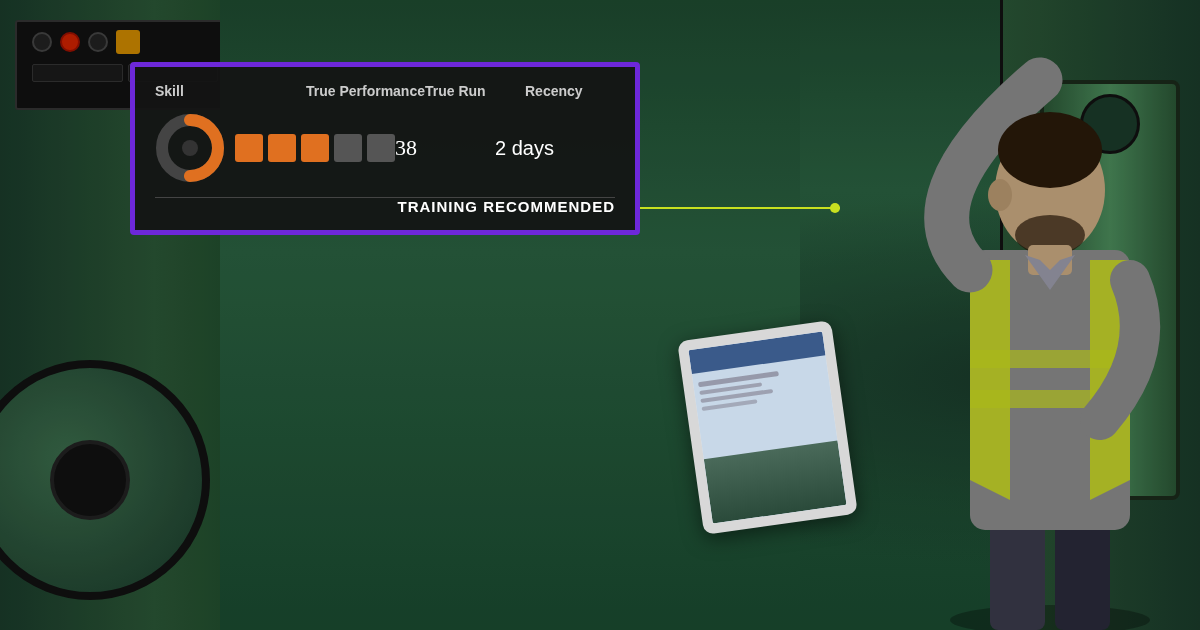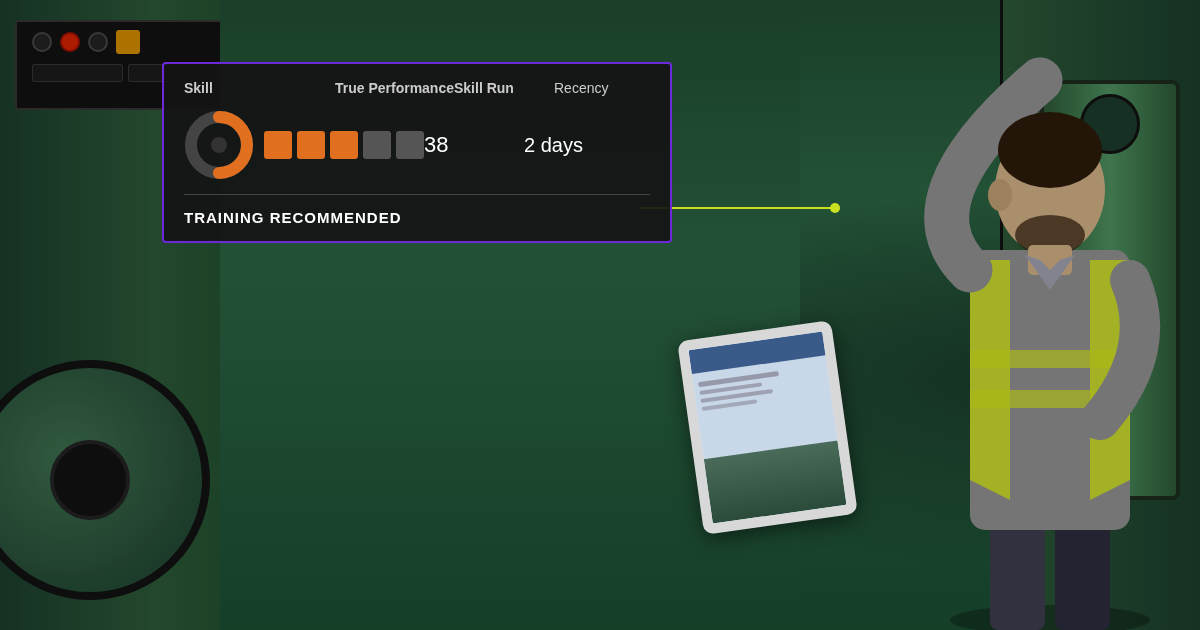--- a/index.html
+++ b/index.html
@@ -29,25 +29,24 @@
       background: linear-gradient(135deg, #1a4a30 0%, #2a6b4a 30%, #1e5538 60%, #3a7a5a 100%);
     }
 
     
     .info-card {
       position: absolute;
       top: 62px;
       left: 130px;
       width: 510px;
       background: rgba(20, 20, 20, 0.92);
-      border: 2px solid #6d28d9;
+      border: 5px solid #6d28d9;
       border-radius: 4px;
       padding: 16px 20px 14px 20px;
       z-index: 10;
-      margin-left: 32px;
     }
 
     .card-header {
       display: flex;
       gap: 0;
       align-items: flex-start;
       margin-bottom: 14px;
     }
 
     .col-skill {
@@ -71,21 +70,21 @@
       color: #ccc;
       font-size: 14px;
       font-weight: 600;
       text-align: left;
     }
 
     .col-recency {
       flex: 1;
       color: #ccc;
       font-size: 14px;
-      font-weight: 400;
+      font-weight: 700;
       text-align: left;
     }
 
     .card-data-row {
       display: flex;
       align-items: center;
       margin-bottom: 14px;
     }
 
     
@@ -123,33 +122,34 @@
     .perf-bar.empty {
       background: #555;
     }
 
     .jobs-run-value {
       width: 100px;
       color: #ffffff;
       font-size: 22px;
       font-weight: 400;
       text-align: left;
+      font-family: Liberation Serif, serif;
     }
 
     .recency-value {
       flex: 1;
       color: #ffffff;
       font-size: 20px;
       font-weight: 400;
       text-align: left;
     }
 
     .card-footer {
-      text-align: left;
-      padding-top: 14px;
+      text-align: right;
+      padding-top: 0;
       border-top: 1px solid #444;
     }
 
     .training-label {
       color: #ffffff;
       font-size: 15px;
       font-weight: 700;
       letter-spacing: 1px;
     }
 
@@ -300,21 +300,21 @@
   </div>
 
   <div class="scene-overlay"></div>
 </div>
 
 <div class="info-card">
 
   <div class="card-header">
     <div class="col-skill">Skill</div>
     <div class="col-true-perf">True Performance</div>
-    <div class="col-jobs-run">Skill Run</div>
+    <div class="col-jobs-run">True Run</div>
     <div class="col-recency">Recency</div>
   </div>
 
   <div class="card-data-row">
 
     <div class="skill-donut">
       <svg viewBox="0 0 70 70" xmlns="http://www.w3.org/2000/svg">
 
         <circle cx="35" cy="35" r="28" fill="none" stroke="#444" stroke-width="12"></circle>
 

